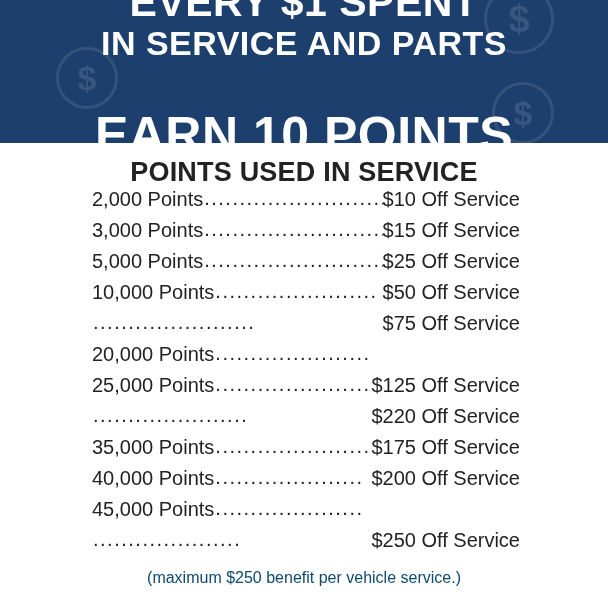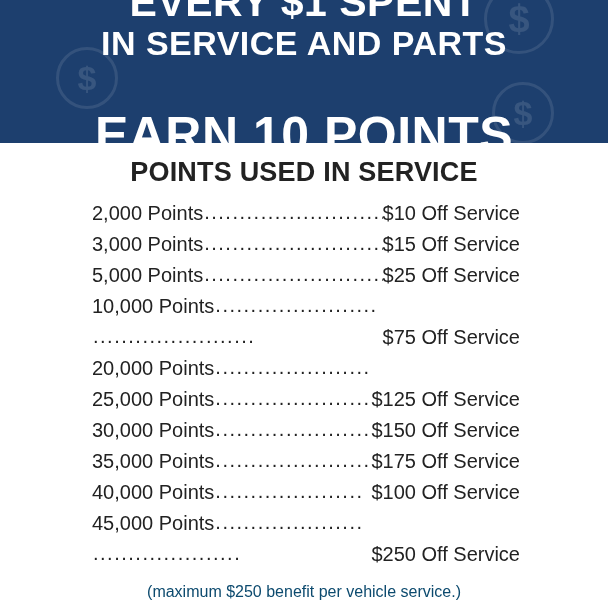--- a/index.html
+++ b/index.html
@@ -85,21 +85,20 @@
   .body-area {
     position: relative;
     padding-top: 14px;
   }
   .section-title {
     text-align: center;
     font-size: 27px;
     font-weight: bold;
     color: #222222;
     letter-spacing: 0.2px;
-    margin-bottom: 14px;
   }
   .rows {
     padding: 0 88px 0 92px;
   }
   .row {
     display: flex;
     align-items: flex-start;
     font-size: 20px;
     color: #222222;
     height: 31px;
@@ -160,48 +159,48 @@
         <span class="award">$15 Off Service</span>
       </div>
       <div class="row">
         <span class="pts">5,000  Points</span>
         <span class="dots">..........................</span>
         <span class="award">$25 Off Service</span>
       </div>
       <div class="row">
         <span class="pts">10,000  Points</span>
         <span class="dots">.......................</span>
+        <span class="award">$50 Off Service</span>
       </div>
       <div class="row">
         <span class="dots">.......................</span>
         <span class="award">$75 Off Service</span>
       </div>
       <div class="row">
         <span class="pts">20,000  Points</span>
         <span class="dots">......................</span>
       </div>
       <div class="row">
         <span class="pts">25,000  Points</span>
         <span class="dots">......................</span>
         <span class="award">$125 Off Service</span>
       </div>
       <div class="row">
-        <span class="pts">30,000  Points</span>
-        <span class="dots">......................</span>
-        <span class="award">$150 Off Service</span>
+        <span class="dots">......................</span>
+        <span class="award">$220 Off Service</span>
       </div>
       <div class="row">
         <span class="pts">35,000  Points</span>
         <span class="dots">......................</span>
         <span class="award">$175 Off Service</span>
       </div>
       <div class="row">
         <span class="pts">40,000  Points</span>
         <span class="dots">.....................</span>
-        <span class="award">$100  Off  Service</span>
+        <span class="award">$200  Off  Service</span>
       </div>
       <div class="row">
         <span class="pts">45,000  Points</span>
         <span class="dots">.....................</span>
       </div>
       <div class="row">
         <span class="dots">.....................</span>
         <span class="award">$250  Off  Service</span>
       </div>
     </div>

